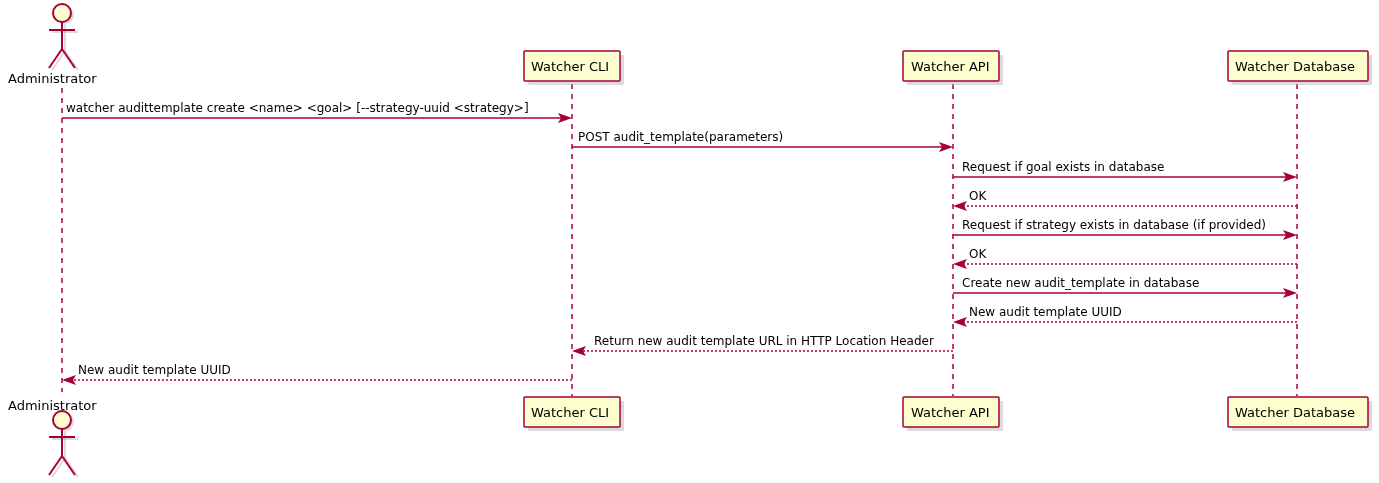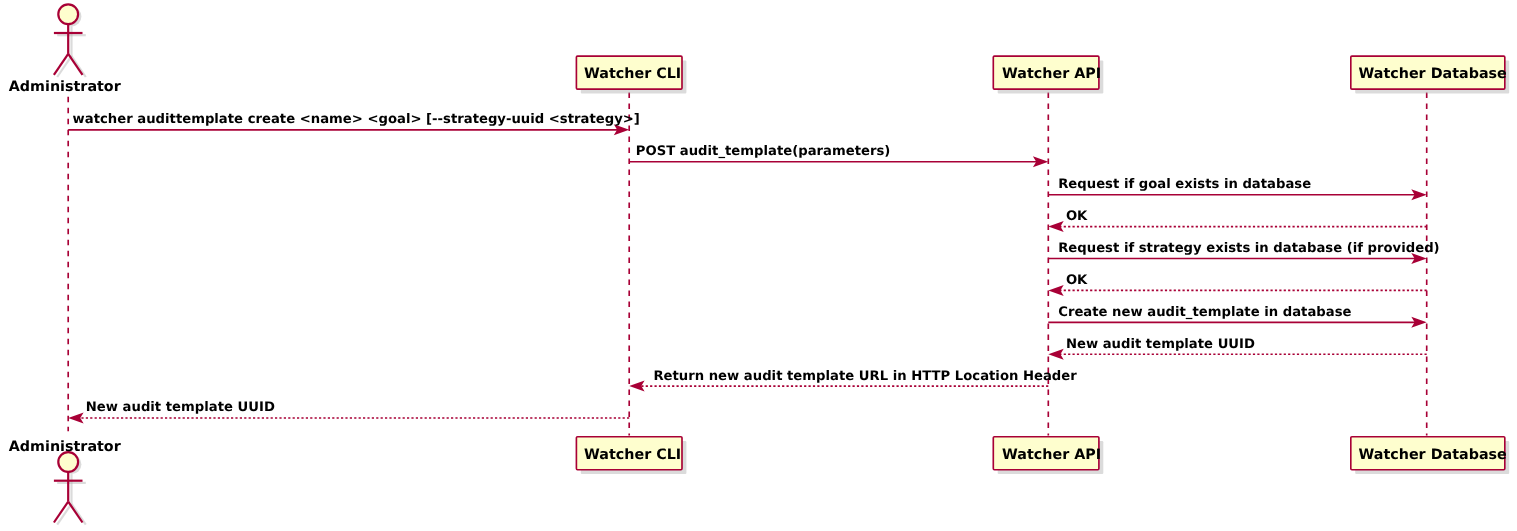--- a/index.html
+++ b/index.html
@@ -9,21 +9,20 @@
   }
   body {
     font-family: "DejaVu Sans", sans-serif;
   }
   #diagram {
     position: relative;
     width: 1379px;
     height: 483px;
     background: #FFFFFF;
     overflow: hidden;
-    font-weight: bold;
   }
   svg.layer {
     position: absolute;
     left: 0;
     top: 0;
     width: 1379px;
     height: 483px;
   }
   .lifeline {
     stroke: #A80036;

